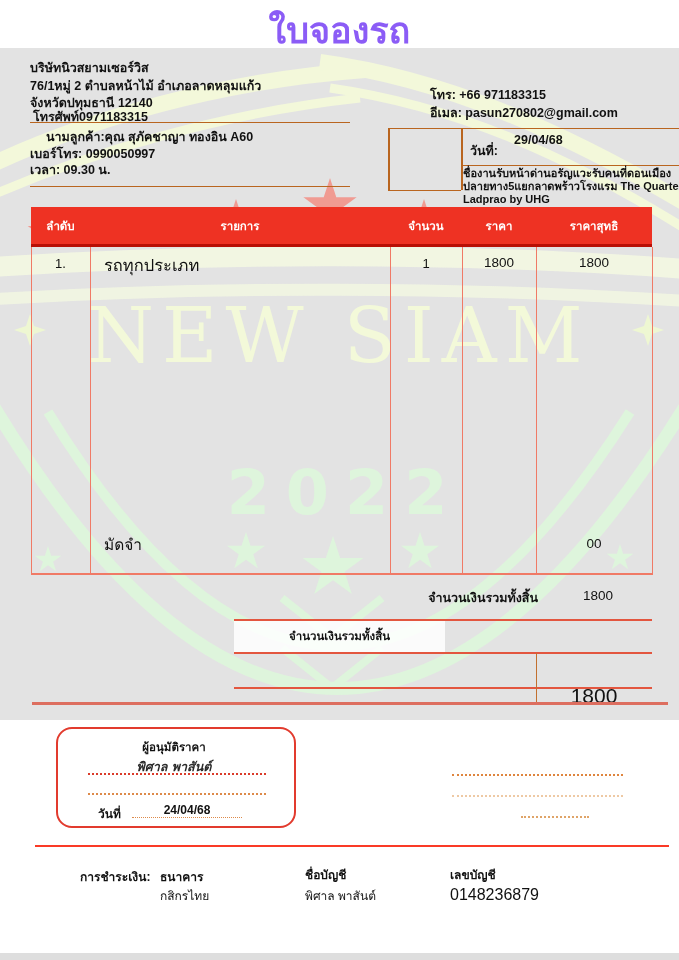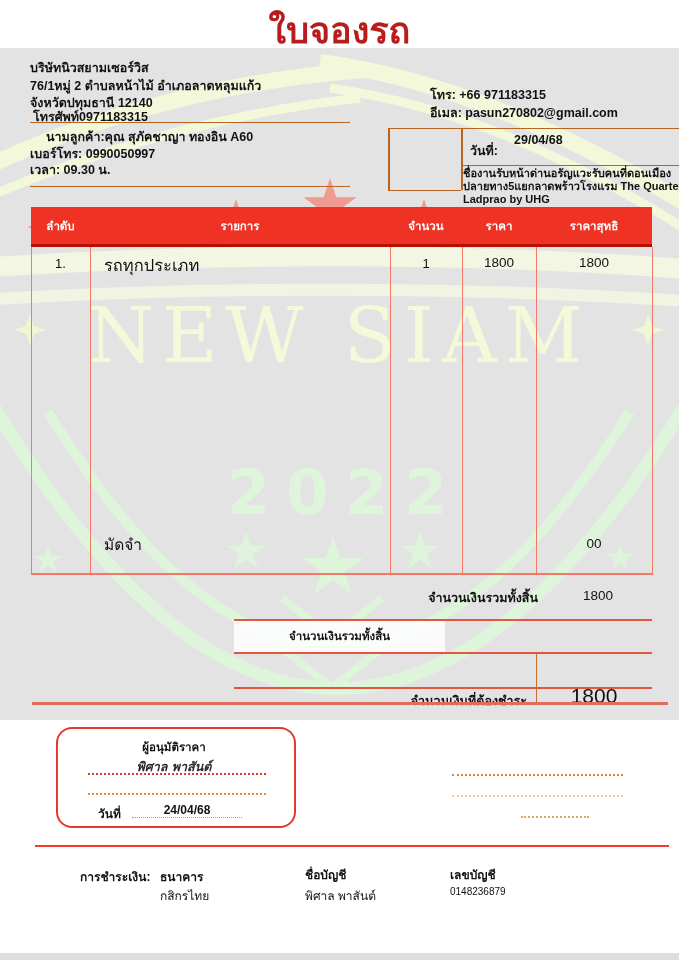--- a/index.html
+++ b/index.html
@@ -6,21 +6,21 @@
   .page{position:relative;width:679px;height:960px;background:#ffffff;overflow:hidden;
         font-family:"Liberation Sans",sans-serif;color:#111;}
   .abs{position:absolute;}
   .b{font-weight:bold;}
   .c{text-align:center;}
   .r{text-align:right;}
   .nw{white-space:nowrap;}
   .graybg{position:absolute;left:0;top:48px;width:679px;height:672px;background:#e3e3e3;}
   .wm{position:absolute;left:0;top:48px;width:679px;height:672px;}
   .title{position:absolute;left:0;top:2px;width:679px;text-align:center;
-         font-family:"DejaVu Serif",serif;font-weight:bold;font-size:36px;color:#b91c1c;}
+         font-family:"DejaVu Serif",serif;font-weight:bold;font-size:36px;color:#8b5cf6;}
   .t12{font-size:12.5px;line-height:15px;}
   .t11{font-size:11px;line-height:13px;}
   .hrbrown{border-top:1.5px solid #b9651f;height:0;}
   .hrred{height:1.5px;background:#e3563f;}
   .vbrown{width:1.5px;background:#b9651f;}
   .thead{position:absolute;left:31px;top:207px;width:621px;height:37px;background:#ee3223;
          border-bottom:3px solid #b80f05;display:flex;align-items:center;}
   .thead div{color:#fff;font-weight:bold;font-size:11.5px;text-align:center;}
   .vline{position:absolute;width:1px;background:#f07a66;top:247px;height:326px;}
   .dotr{border-bottom:2px dotted #da3b2a;height:0;}
@@ -123,21 +123,20 @@
   <div class="abs c" style="left:556px;top:588px;width:84px;font-size:13.5px;">1800</div>
 
   <div class="abs hrred" style="left:234px;top:619px;width:418px;"></div>
   <div class="abs" style="left:234px;top:620.5px;width:211px;height:31px;background:rgba(255,255,255,0.85);display:flex;align-items:center;justify-content:center;">
     <span class="b" style="font-size:11.5px;">จำนวนเงินรวมทั้งสิ้น</span>
   </div>
   <div class="abs hrred" style="left:234px;top:652px;width:418px;"></div>
   <div class="abs hrred" style="left:234px;top:687px;width:418px;"></div>
   <div class="abs" style="left:536px;top:653px;width:1px;height:51px;background:#c2702f;"></div>
 
-  <div class="abs b r nw" style="left:277px;top:691px;width:250px;font-size:12.5px;">จำนวนเงินที่ต้องชำระ</div>
   <div class="abs c" style="left:536px;top:684px;width:116px;font-size:21px;">1800</div>
   <div class="abs" style="left:32px;top:702px;width:636px;height:3px;background:#dd6e5f;"></div>
 
   <div class="sigbox"></div>
   <div class="abs b c" style="left:56px;top:738px;width:236px;font-size:11.5px;">ผู้อนุมัติราคา</div>
   <div class="abs c script" style="left:56px;top:757px;width:236px;font-size:12.5px;color:#2a2a2a;">พิศาล พาสันต์</div>
   <div class="abs dotr" style="left:88px;top:773px;width:178px;"></div>
   <div class="abs doto" style="left:88px;top:793px;width:178px;"></div>
   <div class="abs b nw" style="left:98px;top:804px;font-size:12px;">วันที่</div>
   <div class="abs b c" style="left:132px;top:803px;width:110px;font-size:12px;border-bottom:1.5px dotted #dd8a4a;">24/04/68</div>
@@ -146,17 +145,17 @@
   <div class="abs" style="left:452px;top:795px;width:171px;border-bottom:2px dotted #eec9a4;"></div>
   <div class="abs" style="left:521px;top:816px;width:68px;border-bottom:2px dotted #dfa468;"></div>
 
   <div class="abs" style="left:35px;top:845px;width:634px;height:2px;background:#fa3a26;"></div>
   <div class="abs b nw" style="left:80px;top:867px;font-size:12px;">การชำระเงิน:</div>
   <div class="abs b nw" style="left:160px;top:867px;font-size:12px;">ธนาคาร</div>
   <div class="abs nw" style="left:160px;top:886px;font-size:12px;">กสิกรไทย</div>
   <div class="abs b nw" style="left:305px;top:865px;font-size:12px;">ชื่อบัญชี</div>
   <div class="abs nw" style="left:305px;top:886px;font-size:12px;">พิศาล พาสันต์</div>
   <div class="abs b nw" style="left:450px;top:865px;font-size:12px;">เลขบัญชี</div>
-  <div class="abs nw" style="left:450px;top:886px;font-size:10px;">0148236879</div>
+  <div class="abs nw" style="left:450px;top:886px;font-size:16px;">0148236879</div>
 
   <div class="abs" style="left:0;top:953px;width:679px;height:7px;background:#dedede;"></div>
 
 </div>
 
 </body></html>

